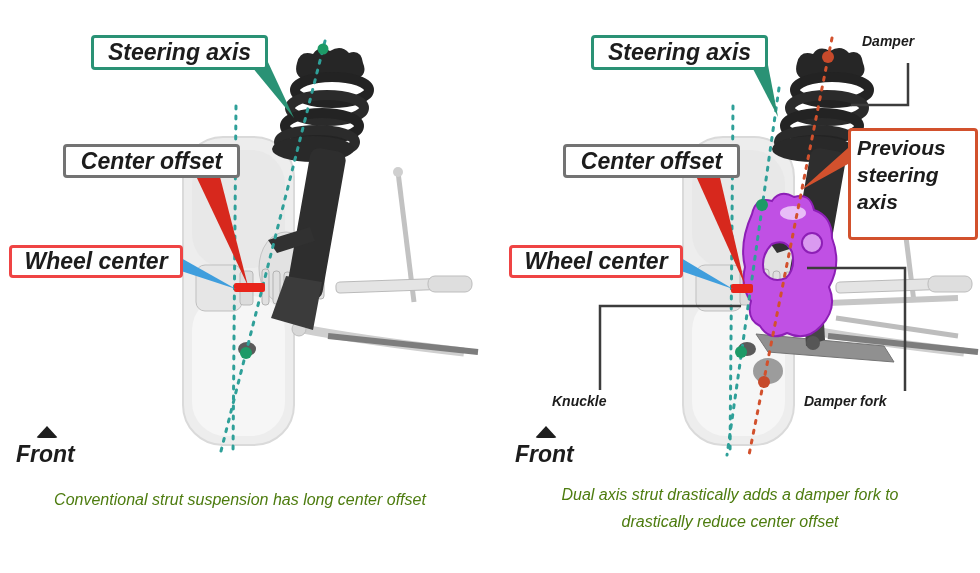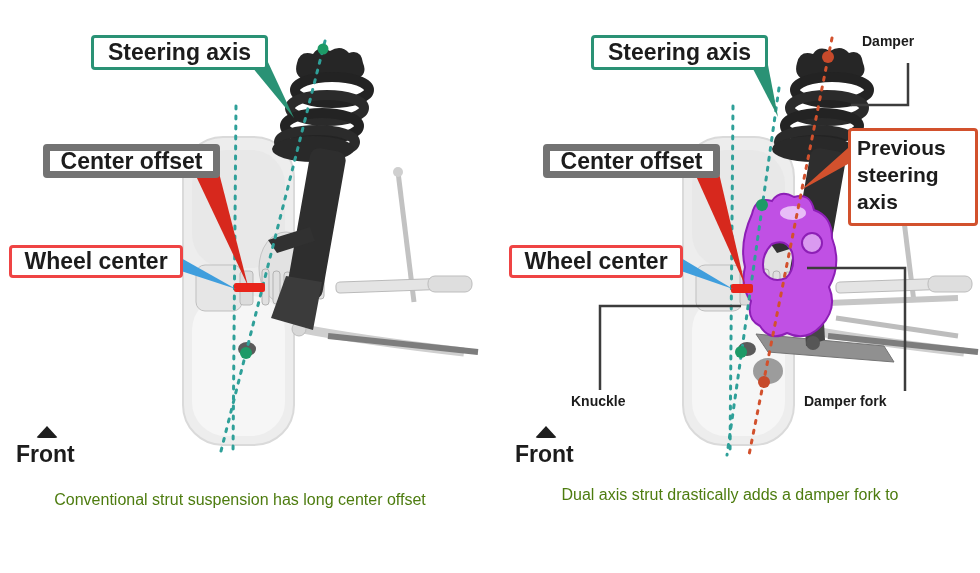--- a/index.html
+++ b/index.html
@@ -1,26 +1,26 @@
 <!DOCTYPE html>
 <html><head>
 <meta charset="utf-8">
 <style>
   html,body{margin:0;padding:0;background:#ffffff;}
   body{font-family:"Liberation Sans","DejaVu Sans",sans-serif;}
-  .stage{position:relative;width:980px;height:573px;background:#ffffff;overflow:hidden;}
+  .stage{position:relative;width:980px;height:573px;background:#ffffff;overflow:hidden;font-style:italic;}
   .art{position:absolute;left:0;top:0;}
 
   .callout{
     position:absolute;display:flex;align-items:center;justify-content:center;
     background:#ffffff;border-radius:4px;color:#1c1c1c;font-weight:bold;
     font-size:23px;letter-spacing:0;box-sizing:border-box;z-index:5;
   }
   .teal-box{border:3px solid #2a9275;}
-  .red-box{border:7px solid #737373;}
+  .red-box{border:3px solid #737373;margin-left:20px;}
   .blue-box{border:3px solid #ef4444;}
   .orange-box{border:3px solid #d2512d;align-items:flex-start;justify-content:flex-start;
     font-size:21px;line-height:27px;padding:3px 6px;}
 
   .plain-label{
     position:absolute;color:#1c1c1c;font-weight:bold;font-size:14px;z-index:5;white-space:nowrap;
   }
   .front-group{position:absolute;z-index:5;}
   .front-tri{width:0;height:0;border-left:11px solid transparent;border-right:11px solid transparent;
     border-bottom:12px solid #1e1e1e;margin-left:20px;border-radius:3px;}
@@ -161,33 +161,34 @@
       <div class="front-text">Front</div>
     </div>
     <div class="caption" style="left:0px;top:486px;width:480px;">Conventional strut suspension has long center offset</div>
   </div>
 
   <div>
     <div class="callout teal-box" style="left:591px;top:35px;width:177px;height:35px;">
       <span>Steering axis</span>
     </div>
     <div class="plain-label" style="left:862px;top:33px;">Damper</div>
-    <div class="callout orange-box" style="left:848px;top:128px;width:130px;height:98px;">
+    <div class="callout orange-box" style="left:848px;top:128px;width:130px;height:112px;">
       <span>Previous steering axis</span>
     </div>
     <div class="callout red-box" style="left:543px;top:144px;width:177px;height:34px;">
       <span>Center offset</span>
     </div>
     <div class="callout blue-box" style="left:509px;top:245px;width:174px;height:33px;">
       <span>Wheel center</span>
     </div>
-    <div class="plain-label" style="left:552px;top:393px;margin-left:19px;">Knuckle</div>
+    <div class="plain-label" style="left:552px;top:393px;">Knuckle</div>
     <div class="plain-label" style="left:804px;top:393px;text-align:right;">Damper fork</div>
     <div class="front-group" style="left:515px;top:426px;">
       <div class="front-tri"></div>
       <div class="front-text">Front</div>
     </div>
     <div class="caption" style="left:495px;top:481px;width:470px;">
       <div>Dual axis strut drastically adds a damper fork to</div>
+      <div>drastically reduce center offset</div>
     </div>
   </div>
 
 </div>
 
 </body></html>

